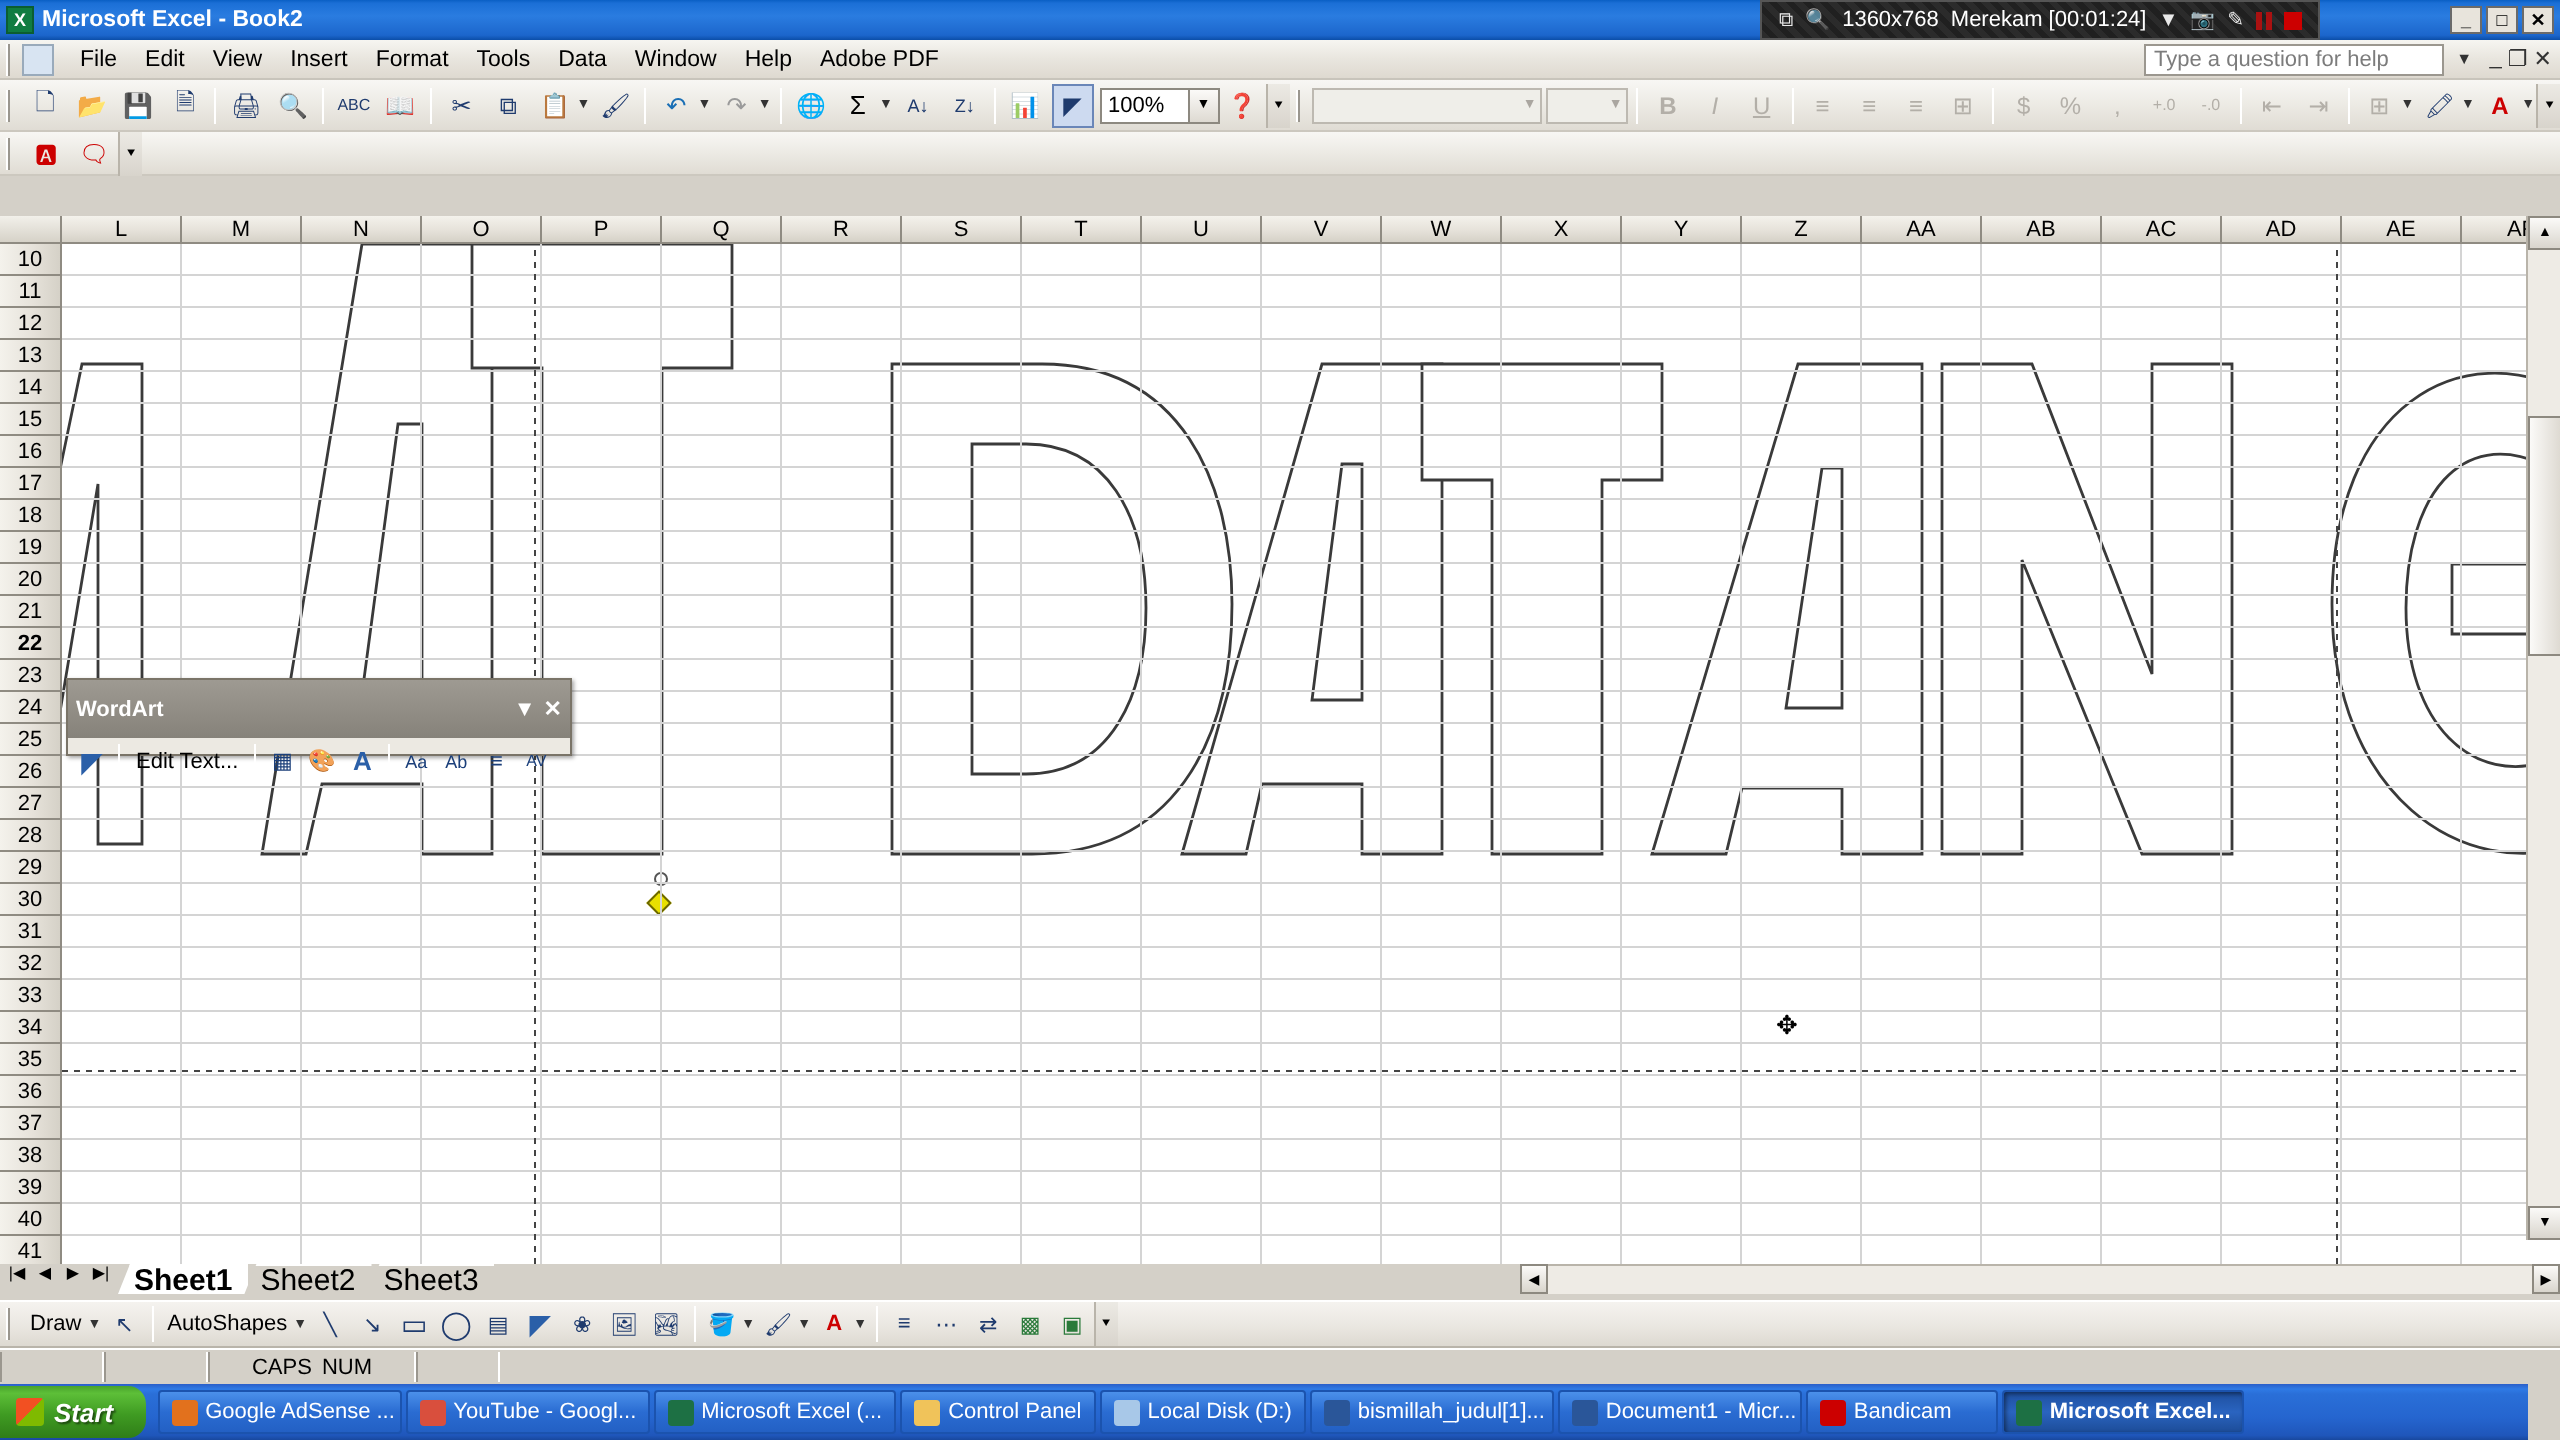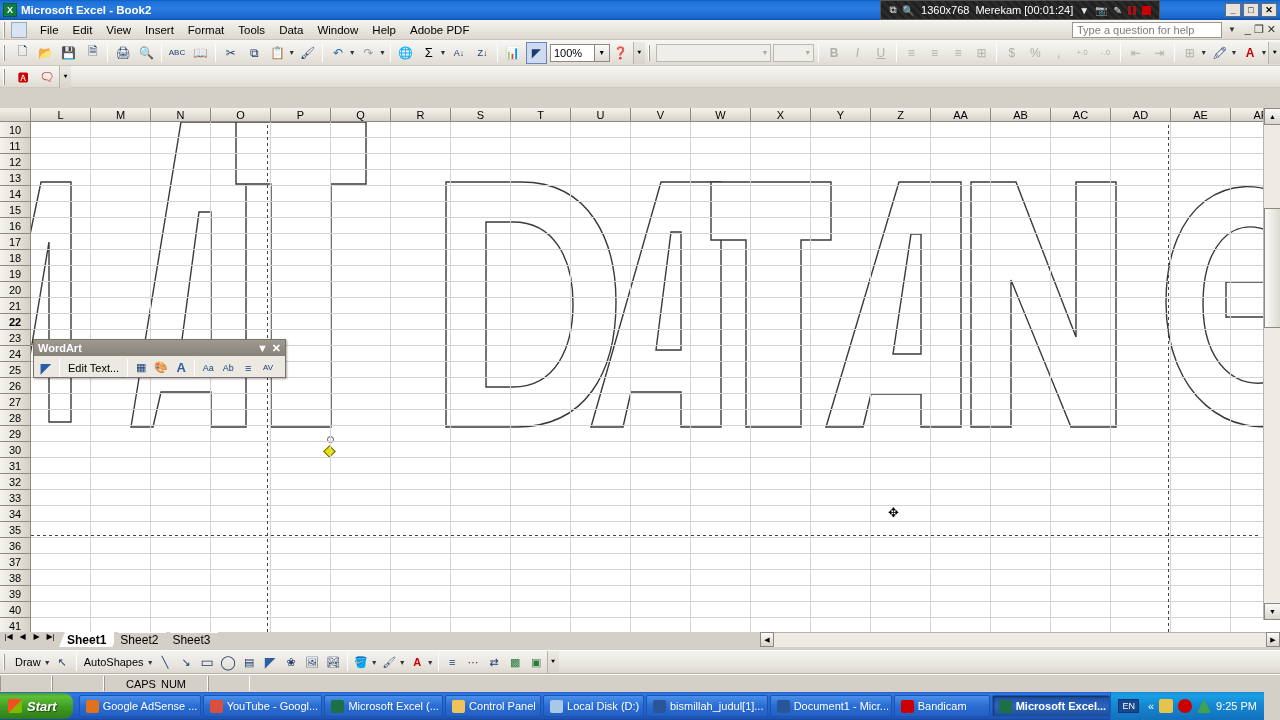--- a/index.html
+++ b/index.html
@@ -136,36 +136,36 @@
   .vscroll .thumb{position:absolute;left:0;top:100px;width:17px;height:120px;
     background:linear-gradient(90deg,#fbfaf8,#dedad2);border:1px solid #8d8980;}
 
   
   .watb{
     position:absolute;left:33px;top:339px;width:253px;height:39px;
     background:#ece9e2;border:1px solid #7a7468;box-shadow:1px 1px 2px rgba(0,0,0,.35);
     z-index:40;
   }
   .watb-title{
-    height:16px;background:linear-gradient(180deg,#9e9a92,#86827a);
+    height:29px;background:linear-gradient(180deg,#9e9a92,#86827a);
     display:flex;align-items:center;color:#fff;font-weight:bold;font-size:11px;padding-left:4px;
   }
   .watb-title .sp{flex:1}
   .watb-title .x{padding:0 4px;font-weight:bold;}
   .watb-body{height:23px;display:flex;align-items:center;padding-left:2px;}
   .watb-body .b{height:20px;min-width:20px;display:flex;align-items:center;justify-content:center;
     font-size:11px;padding:0 2px;color:#1b3f7a;}
   .watb-body .edit{font-size:11px;color:#000;padding:0 5px;}
 
   
   .tabsrow{position:absolute;left:0;top:632px;width:1280px;height:16px;background:#d4d0c8;display:flex;align-items:flex-start;}
   .navbtns{display:flex;align-items:center;padding:0 2px;gap:1px;}
   .navbtns span{font-size:8px;width:13px;text-align:center;color:#000;}
   .tab{
-    height:15px;padding:0 8px;font-size:12px;display:flex;align-items:center;
+    height:15px;padding:0 8px;font-size:15px;display:flex;align-items:center;
     background:#d4d0c8;border-top:1px solid #fff;
     clip-path: polygon(6px 0,100% 0,100% 100%,0 100%);
     margin-right:-2px;
   }
   .tab.active{background:#fff;font-weight:bold;}
   .tabscroll{position:absolute;right:0;top:632px;width:250px;height:16px;background:#d4d0c8;}
 
   
   .drawbar{
     position:absolute;left:0;top:650px;width:1280px;height:24px;
@@ -629,23 +629,15 @@
         </div>
         <div class="task">
           <span class="ti" style="background: rgb(204, 0, 0);"></span>
           <span>Bandicam</span>
         </div>
         <div class="task active">
           <span class="ti" style="background: rgb(29, 112, 68);"></span>
           <span>Microsoft Excel...</span>
         </div>
       </div>
-    <div class="tray">
-      <span class="lang">EN</span>
-      <span>«</span>
-      <span class="trayicon" style="background:#e8c34a"></span>
-      <span class="trayicon" style="background:#cc0000;border-radius:50%"></span>
-      <span class="trayicon" style="background:#3fa34d;clip-path:polygon(50% 0,100% 100%,0 100%)"></span>
-      <span>9:25 PM</span>
-    </div>
   </div>
 
 </div>
 
 </body></html>

